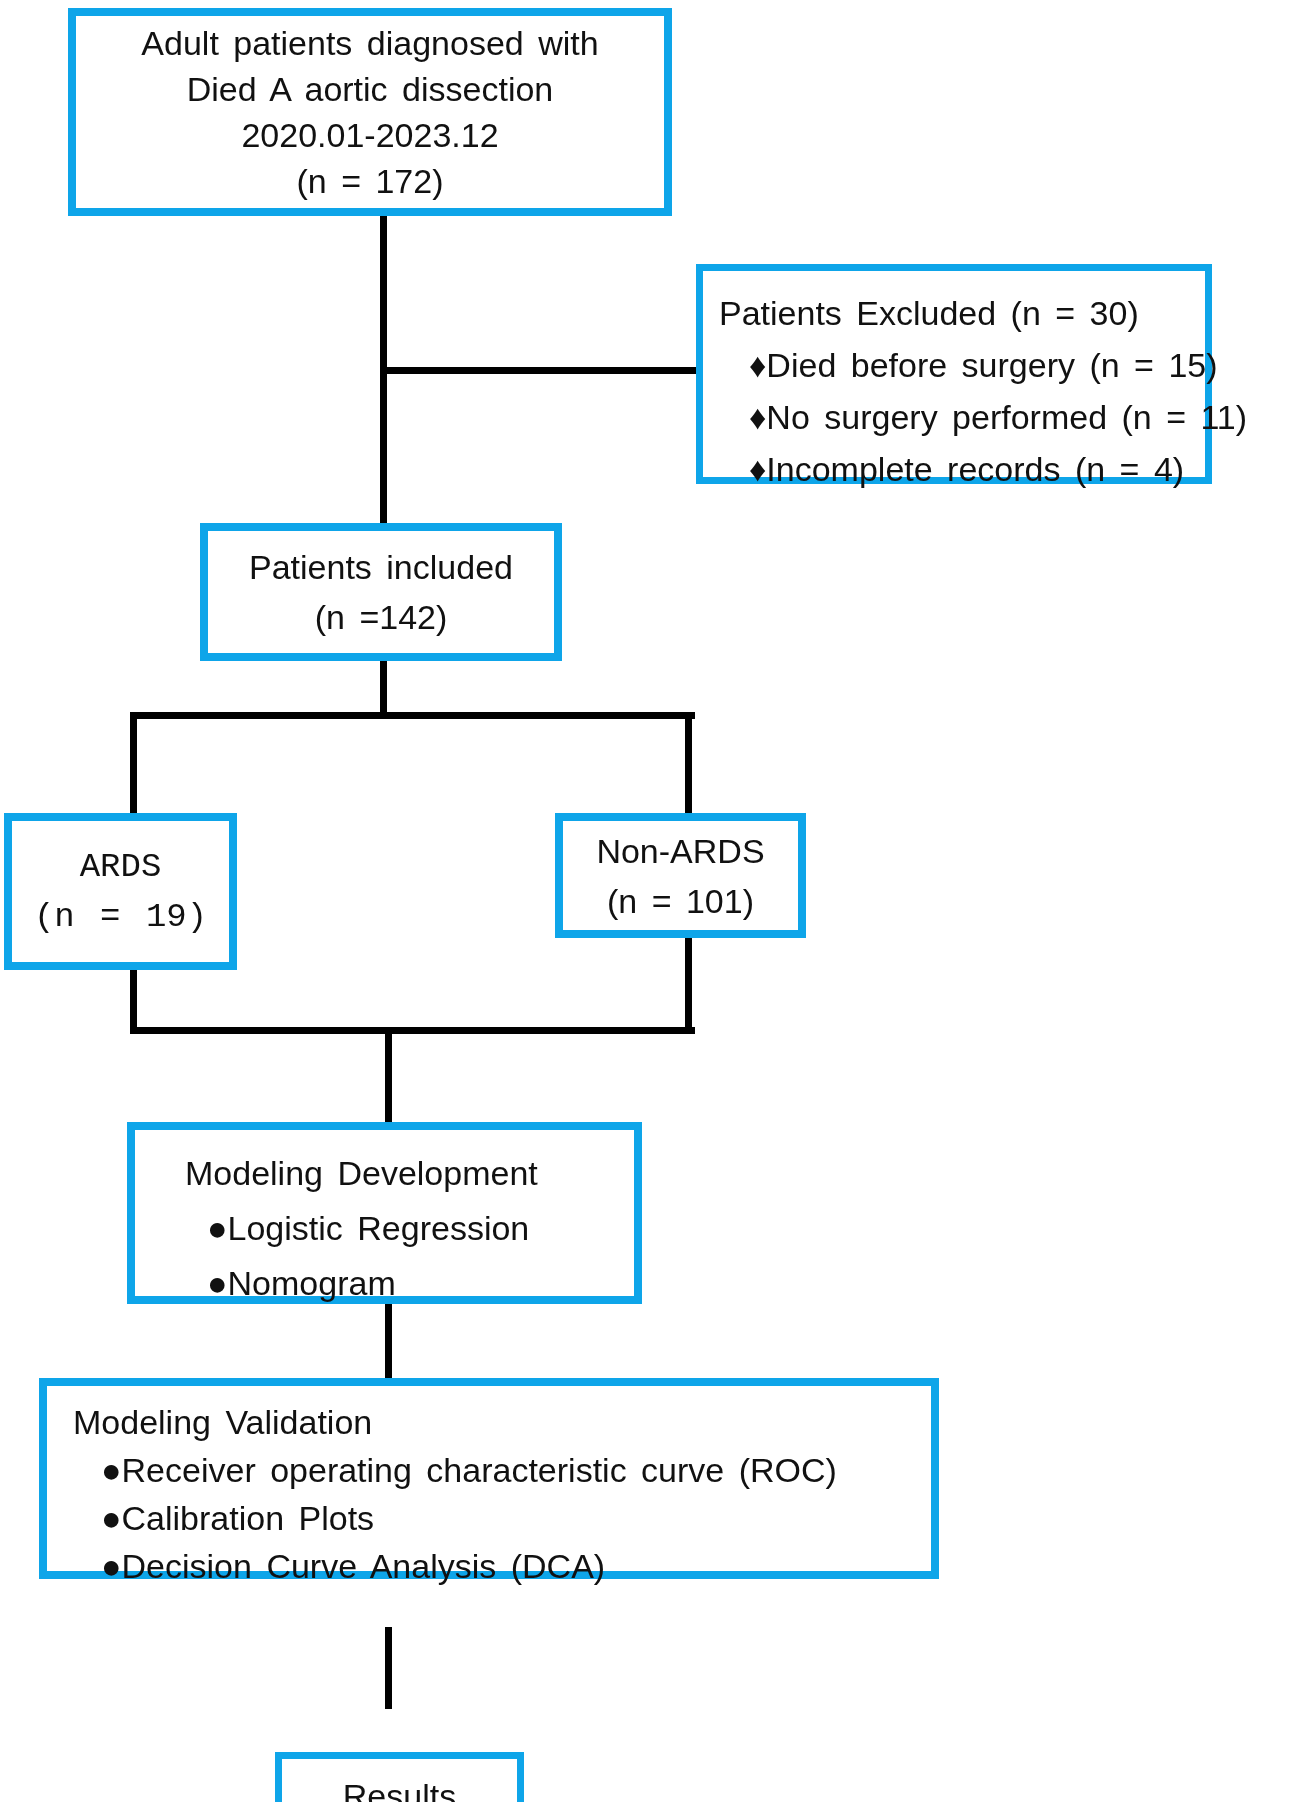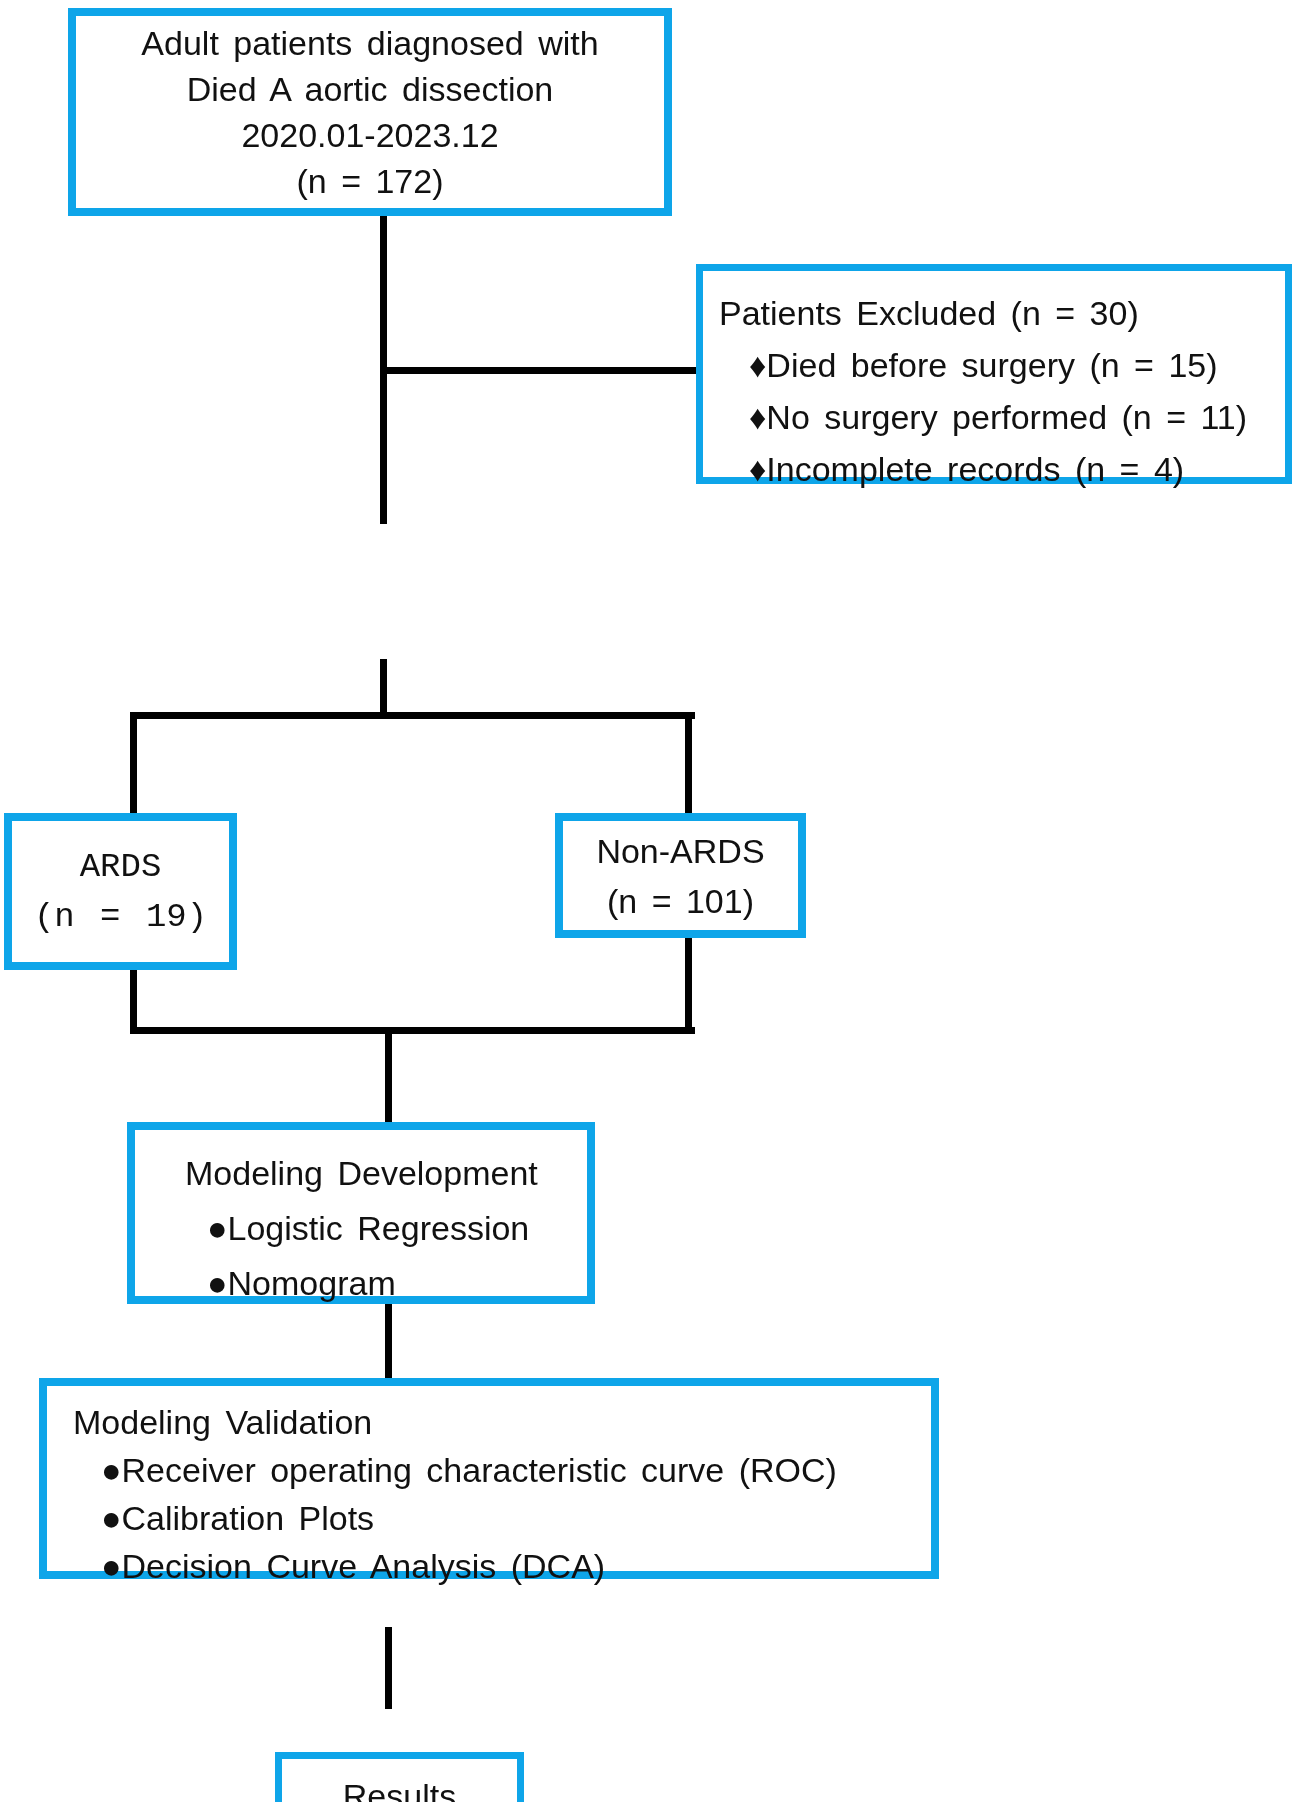--- a/index.html
+++ b/index.html
@@ -67,39 +67,43 @@
   <div class="connector" style="left:385px; top:1302px; width:7px; height:127px;"></div>
   <div class="connector" style="left:385px; top:1627px; width:7px; height:82px;"></div>
 
   <div class="box bw8 center" style="left:68px; top:8px; width:604px; height:208px;">
     <div class="pop-line">Adult patients diagnosed with</div>
     <div class="pop-line">Died A aortic dissection</div>
     <div class="pop-line">2020.01-2023.12</div>
     <div class="pop-line">(n = 172)</div>
   </div>
 
-  <div class="box excluded-box" style="left:696px; top:264px; width:596px; height:220px;">
+  <div class="box excluded-box" style="left:696px; top:264px; width:516px; height:220px;">
     <div class="title">Patients Excluded (n = 30)</div>
     <div class="item"><span class="bullet">♦</span><span>Died before surgery (n = 15)</span></div>
     <div class="item"><span class="bullet">♦</span><span>No surgery performed (n = 11)</span></div>
     <div class="item"><span class="bullet">♦</span><span>Incomplete records (n = 4)</span></div>
   </div>
 
+  <div class="box bw8 center" style="left:200px; top:523px; width:362px; height:138px;">
+    <div class="two-line">Patients included</div>
+    <div class="two-line">(n =142)</div>
+  </div>
 
   <div class="box bw8 center" style="left:4px; top:813px; width:233px; height:157px;font-family:Liberation Mono, monospace;">
     <div class="two-line">ARDS</div>
     <div class="two-line">(n = 19)</div>
   </div>
 
   <div class="box bw8 center" style="left:555px; top:813px; width:251px; height:125px;">
     <div class="two-line">Non-ARDS</div>
     <div class="two-line">(n = 101)</div>
   </div>
 
-  <div class="box bw8 dev-box" style="left:127px; top:1122px; width:468px; height:182px;">
+  <div class="box bw8 dev-box" style="left:127px; top:1122px; width:515px; height:182px;">
     <div class="title">Modeling Development</div>
     <div class="item"><span class="bullet">●</span><span>Logistic Regression</span></div>
     <div class="item"><span class="bullet">●</span><span>Nomogram</span></div>
   </div>
 
   <div class="box bw8 val-box" style="left:39px; top:1378px; width:900px; height:201px;">
     <div class="title">Modeling Validation</div>
     <div class="item"><span class="bullet">●</span><span>Receiver operating characteristic curve (ROC)</span></div>
     <div class="item"><span class="bullet">●</span><span>Calibration Plots</span></div>
     <div class="item"><span class="bullet">●</span><span>Decision Curve Analysis (DCA)</span></div>

